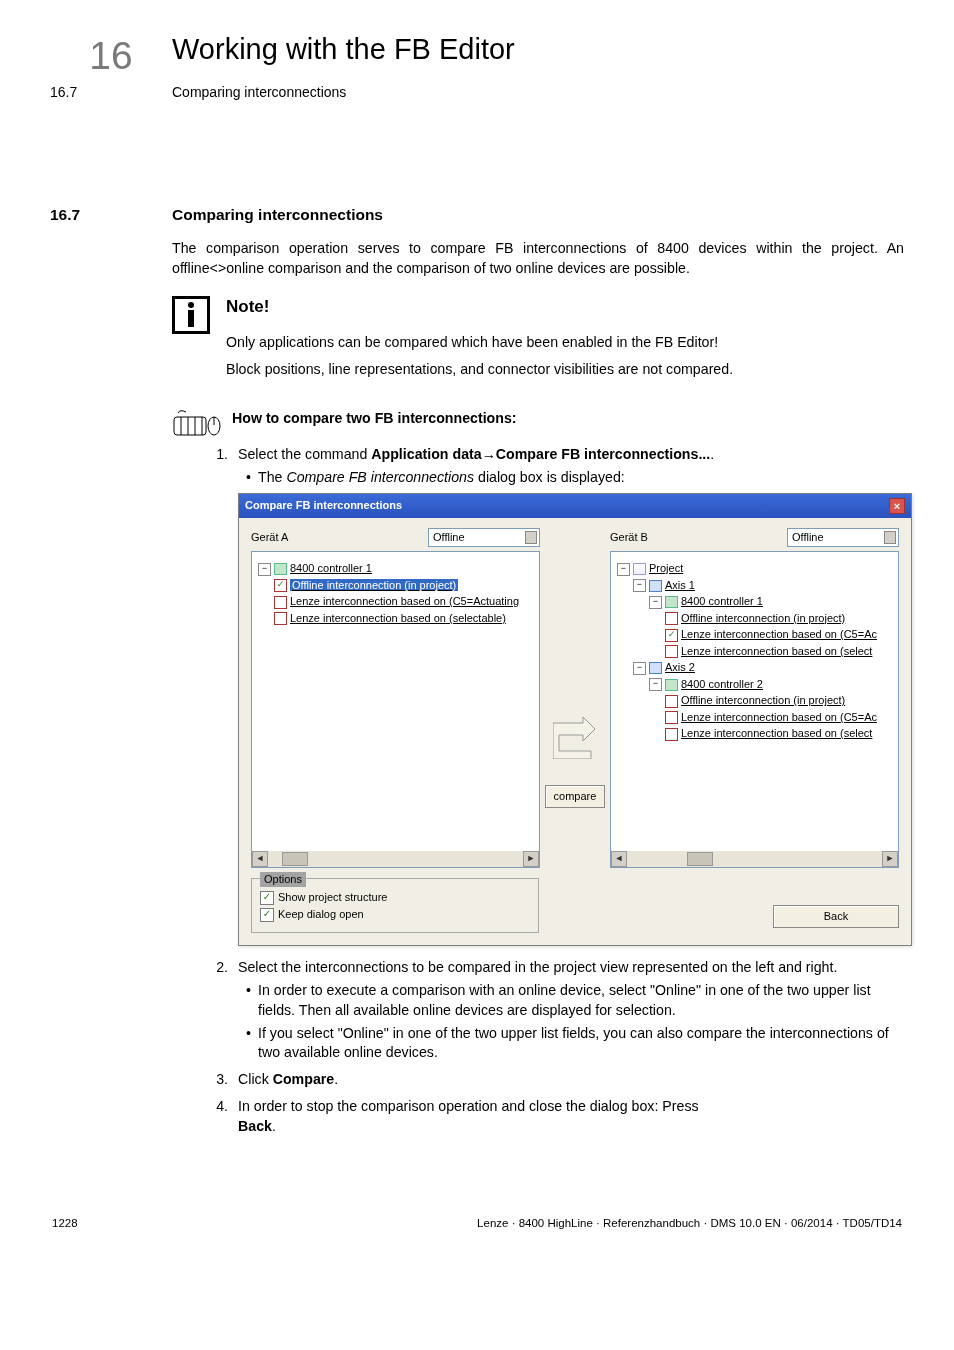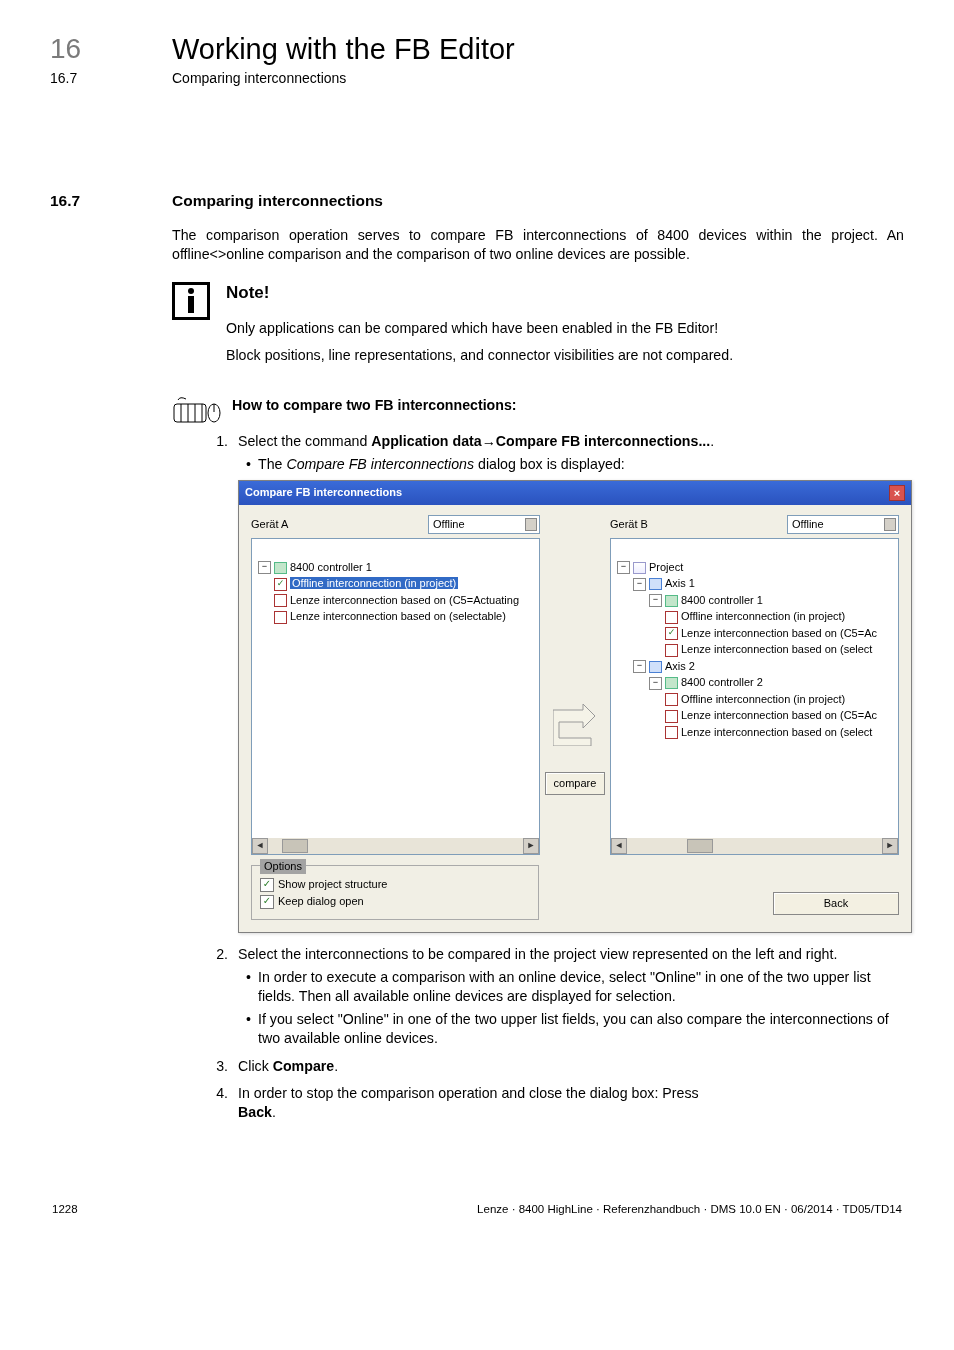--- a/index.html
+++ b/index.html
@@ -14,25 +14,26 @@
   }
   .page {
     padding: 30px 50px 20px 50px;
     box-sizing: border-box;
   }
   .page-head {
     display: flex;
     margin-bottom: 2px;
   }
   .chap-num {
-    font-size: 28px;
+    font-size: 39px;
     width: 122px;
     flex-shrink: 0;
     font-weight: 400;
     color: #7a7a7a;
+    text-align: center;
   }
   .chap-title {
     font-size: 29px;
     font-weight: 400;
   }
   .sub-line {
     display: flex;
     font-size: 14px;
     margin-top: -2px;
   }
@@ -173,22 +174,23 @@
     margin-bottom: 26px;
   }
   .compare-arrow svg { width: 100%; height: 100%; }
   .compare-btn {
     padding: 3px 8px;
     background: #f3f0e2;
     border: 1px solid #888;
     box-shadow: 1px 1px 0 #fff inset;
   }
   .tree {
-    padding: 20px 6px;
+    padding: 8px 6px;
     line-height: 1.5;
+    text-decoration: underline;
   }
   .tree ul { list-style: none; margin: 0; padding-left: 16px; }
   .tree > ul { padding-left: 0; }
   .node { white-space: nowrap; }
   .exp { display: inline-block; width: 11px; height: 11px; border: 1px solid #888; text-align: center; line-height: 9px; font-size: 9px; background: #fff; margin-right: 3px; vertical-align: middle; }
   .ico { display: inline-block; width: 13px; height: 12px; vertical-align: middle; margin-right: 3px; border: 1px solid #5b8; background:#c3e6cb; box-sizing:border-box; }
   .ico.blue { border-color:#4a80d4; background:#d0e0fa;}
   .ico.doc { border: none; background: linear-gradient(#fff,#eef); border:1px solid #99c;}
   .chk { display:inline-block; width:11px; height:11px; border:1px solid #a33; margin-right:3px; vertical-align: middle; background:#fff; text-align:center; line-height:9px; color:#2a7e2a; font-size:9px;}
   .chk.on::before { content:"✓"; }

